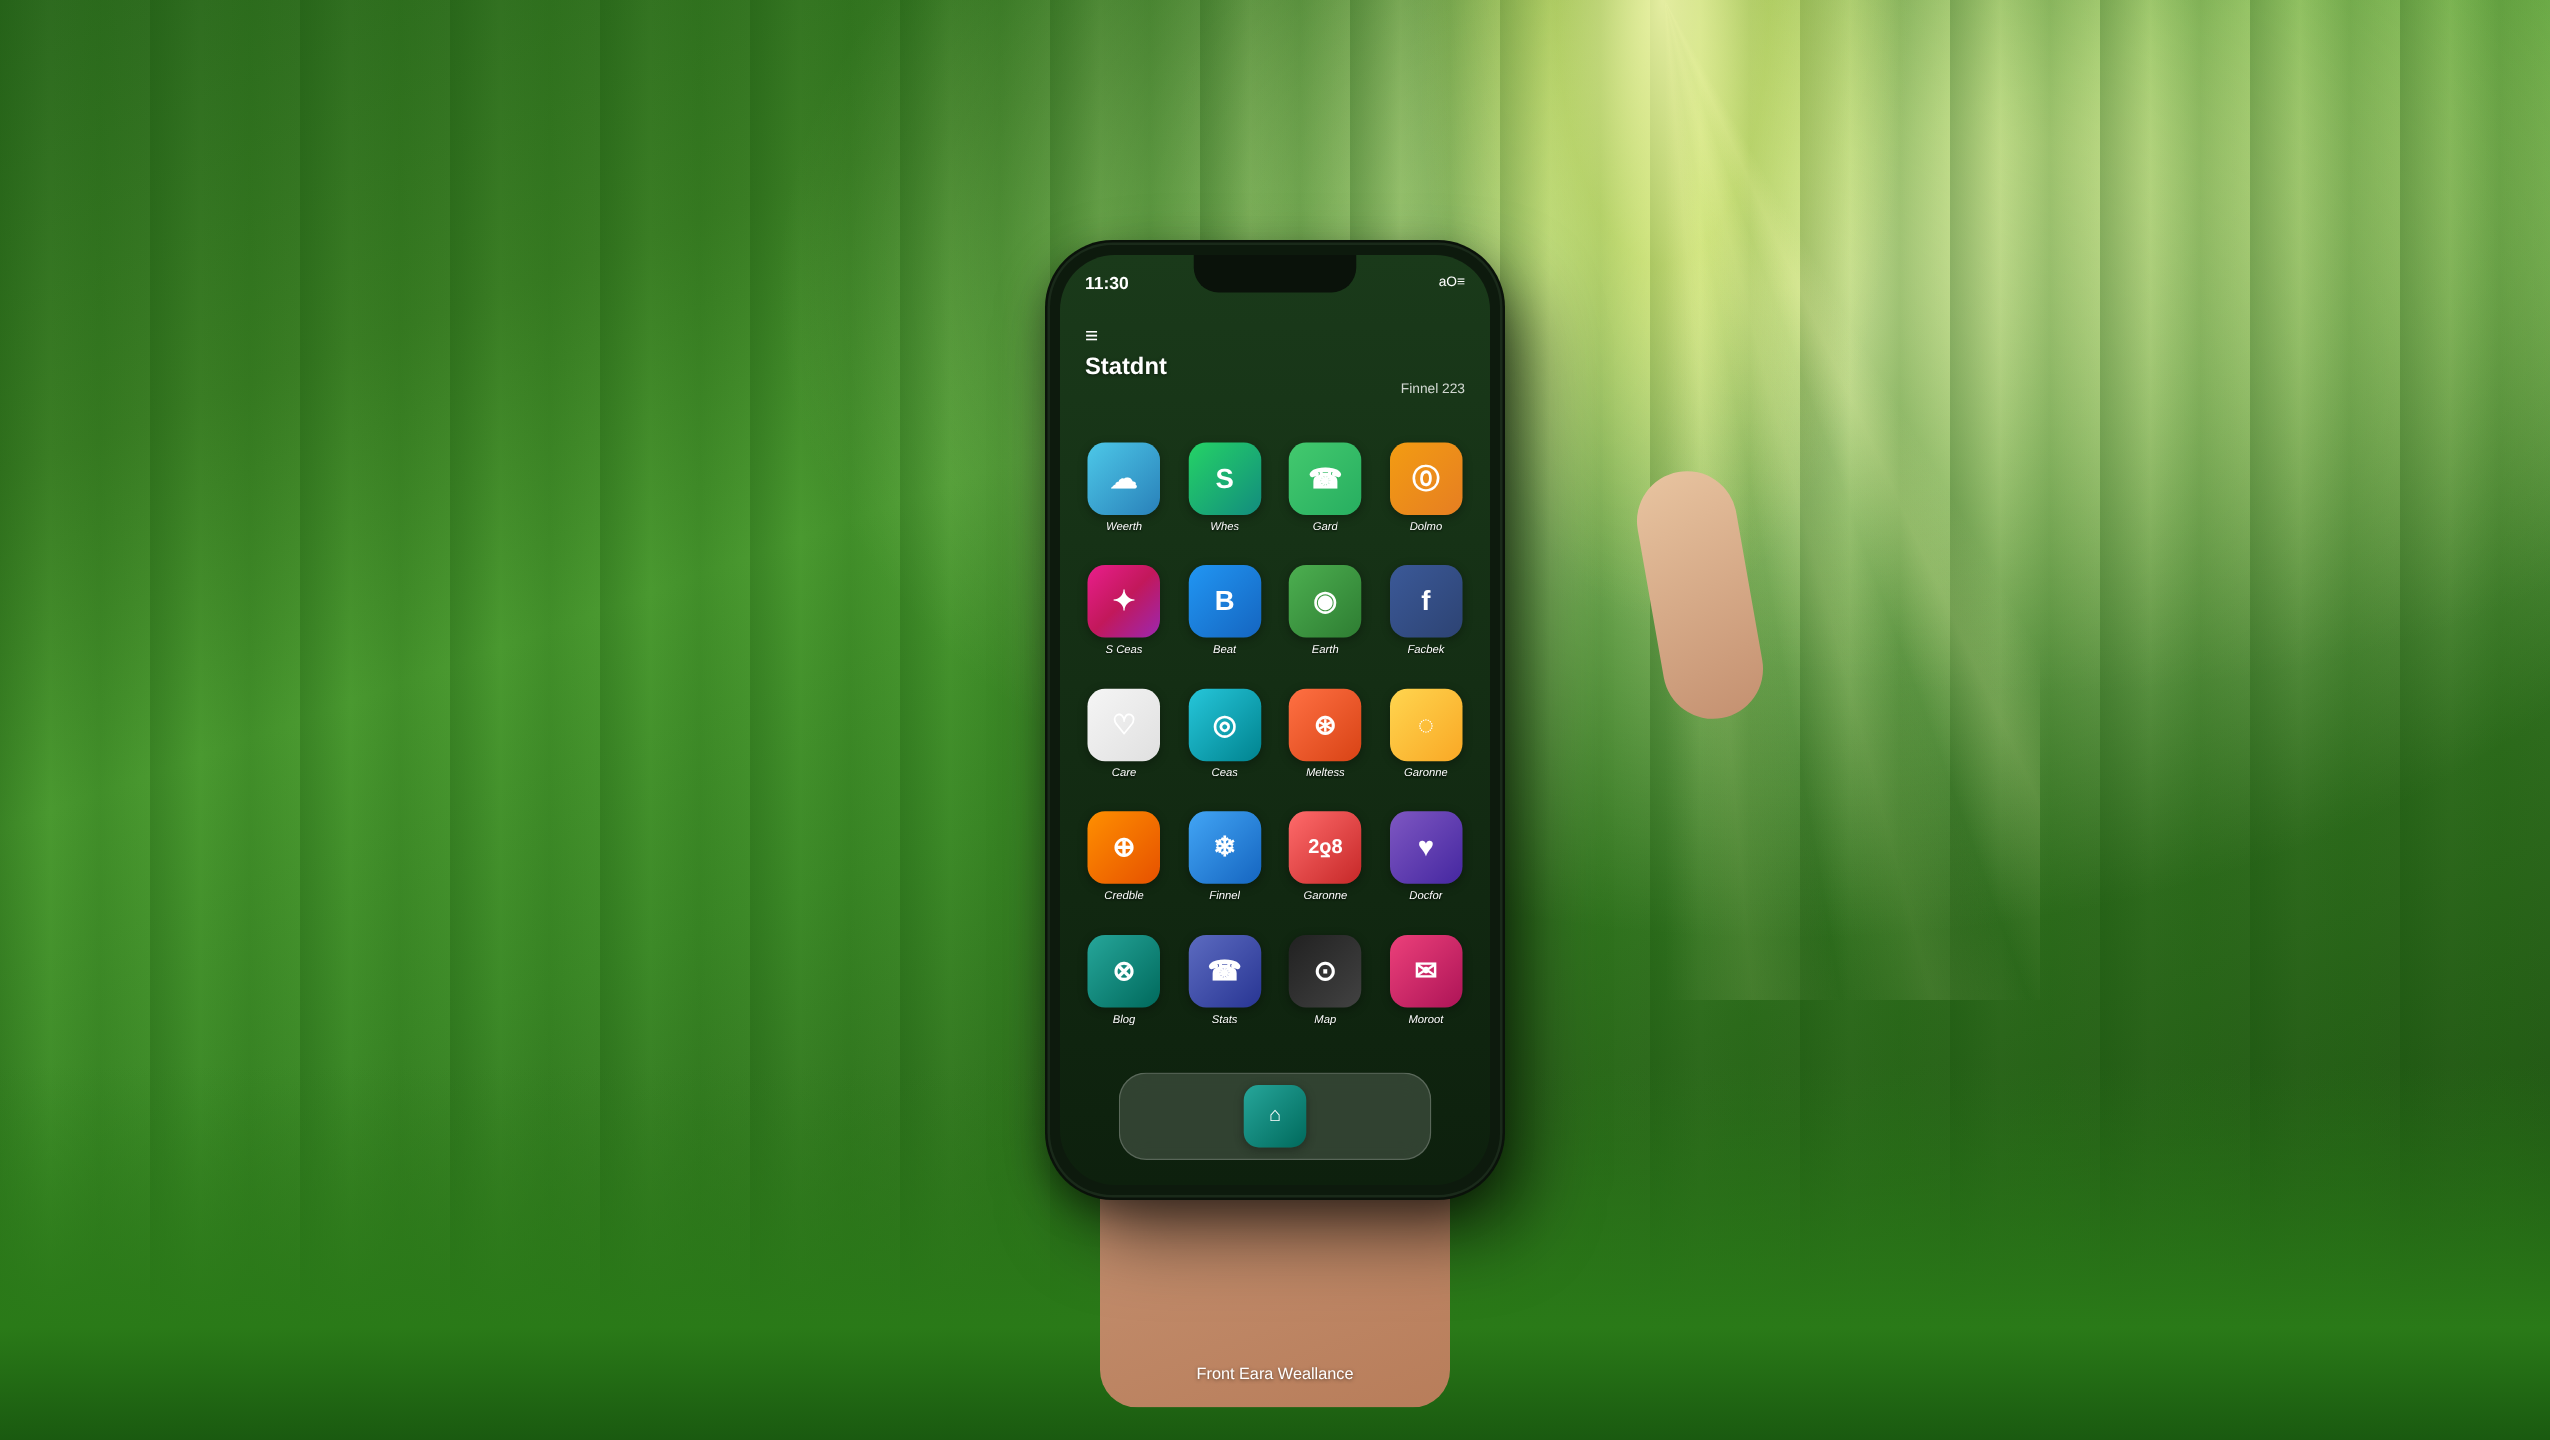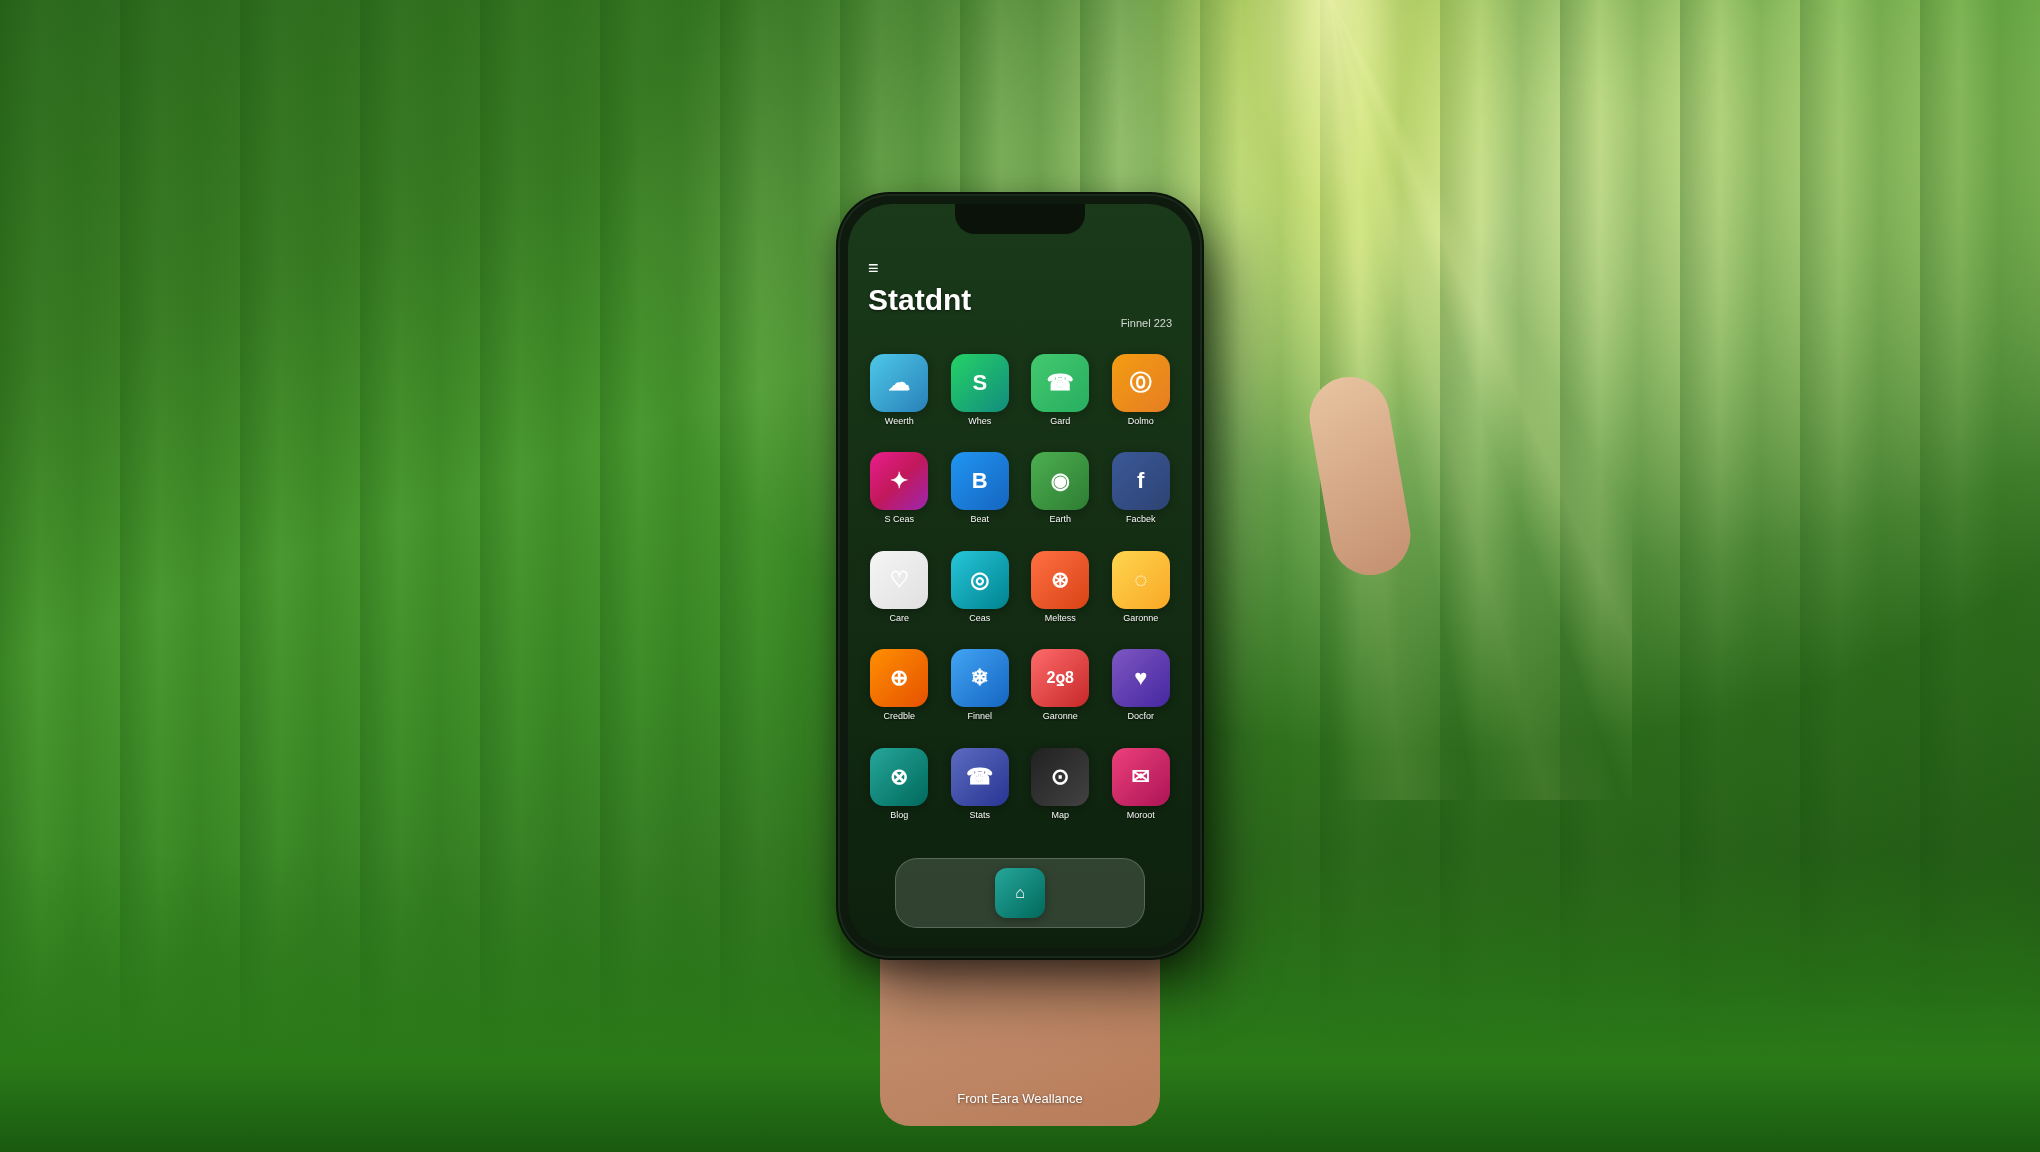--- a/index.html
+++ b/index.html
@@ -158,21 +158,21 @@
     }
 
     .menu-icon {
       color: white;
       font-size: 18px;
       margin-bottom: 4px;
     }
 
     .header-title {
       color: white;
-      font-size: 30px;
+      font-size: 19px;
       font-weight: 700;
       text-shadow: 0 1px 3px rgba(0,0,0,0.5);
     }
 
     .header-subtitle {
       color: rgba(255,255,255,0.8);
       font-size: 11px;
       text-align: right;
     }
 
@@ -214,20 +214,21 @@
 
     .app-icon-label {
       color: white;
       font-size: 9px;
       text-align: center;
       text-shadow: 0 1px 2px rgba(0,0,0,0.8);
       max-width: 62px;
       overflow: hidden;
       text-overflow: ellipsis;
       white-space: nowrap;
+      font-style: italic;
     }
 
     
     .app-weather { background: linear-gradient(135deg, #4dc8e8, #2980b9); }
     .app-whatsapp { background: linear-gradient(135deg, #25d366, #128c7e); }
     .app-guard { background: linear-gradient(135deg, #43c96e, #27ae60); }
     .app-dolma { background: linear-gradient(135deg, #f39c12, #e67e22); }
     .app-sstar { background: linear-gradient(135deg, #e91e8c, #c2185b, #9c27b0); }
     .app-beat { background: linear-gradient(135deg, #2196f3, #1565c0); }
     .app-earth { background: linear-gradient(135deg, #4caf50, #2e7d32); }
@@ -354,20 +355,26 @@
   <div class="hand">
 
     <div class="hand-skin"></div>
     <div class="thumb-right"></div>
 
     <div class="phone">
       <div class="phone-screen">
 
         <div class="notch"></div>
 
+        <div class="status-bar">
+          <span class="status-time">11:30</span>
+          <span class="status-icons">
+            <span>aO≡</span>
+          </span>
+        </div>
 
         <div class="screen-header">
           <div class="menu-icon">≡</div>
           <div class="header-title">Statdnt</div>
           <div class="header-subtitle">Finnel 223</div>
         </div>
 
         <div class="app-grid" id="app-grid">
         <div class="app-icon">
               <div class="app-icon-image app-weather" style="color: white; font-weight: 700; font-size: 22px;">☁</div>

